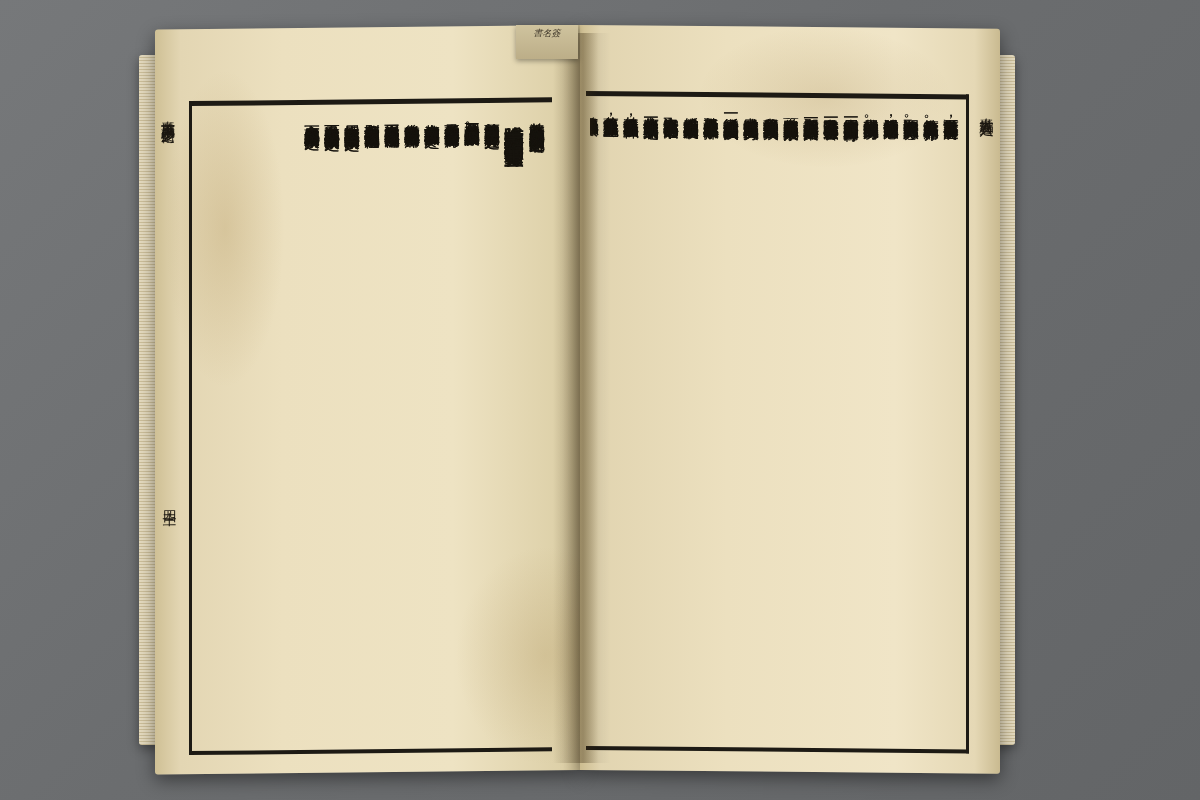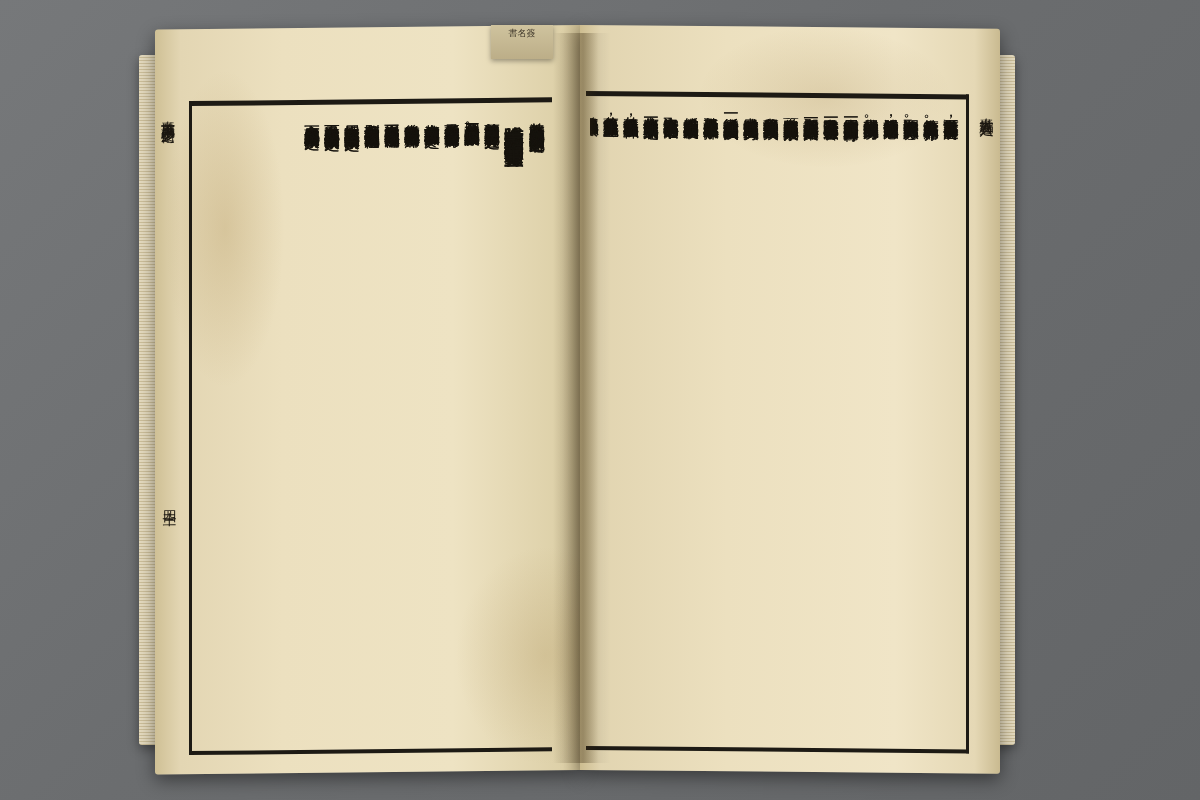--- a/index.html
+++ b/index.html
@@ -78,26 +78,27 @@
     top: 8px;
     width: 58px;
     height: 730px;
     background: linear-gradient(90deg, rgba(0,0,0,0) 0%, rgba(60,45,20,0.30) 42%, rgba(60,45,20,0.38) 52%, rgba(0,0,0,0.05) 78%, rgba(0,0,0,0) 100%);
     pointer-events: none;
   }
 
   
   .bookmark {
     position: absolute;
-    left: 336px;
+    left: 361px;
     top: 0px;
     width: 62px;
     height: 34px;
     background: linear-gradient(180deg,#cfc39e,#bcae88);
     box-shadow: 0 2px 5px rgba(0,0,0,0.35);
+    font-style: italic;
   }
   .bookmark .bm-text {
     display: block;
     text-align: center;
     font-size: 9px;
     color: #3a3226;
     padding-top: 4px;
     line-height: 1.1;
     letter-spacing: 0;
   }

